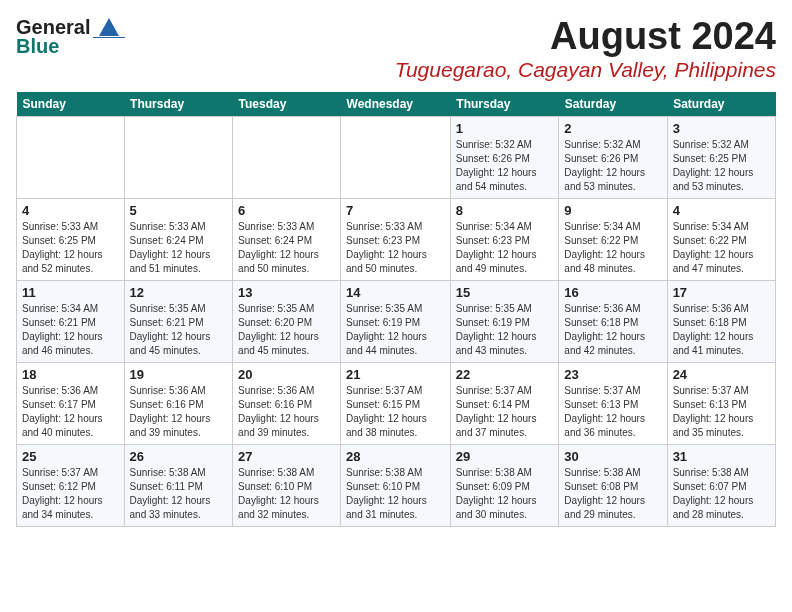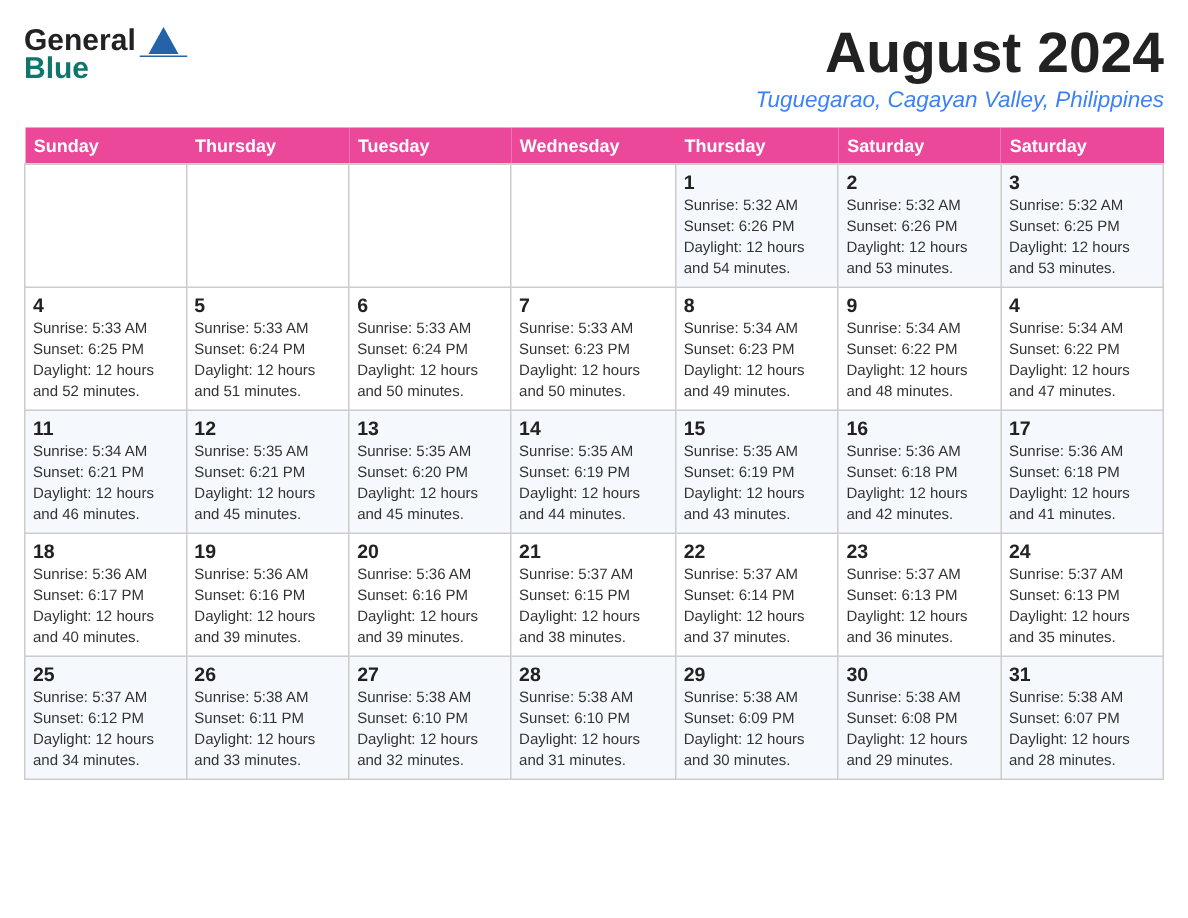--- a/index.html
+++ b/index.html
@@ -25,32 +25,32 @@
     .title-area {
       text-align: right;
     }
     .month-year {
       font-size: 38px;
       font-weight: bold;
       color: #222;
       line-height: 1.1;
     }
     .location {
-      font-size: 15px;
-      color: #3b82f6;
+      font-size: 21px;
+      color: #b91c1c;
       font-style: italic;
       text-align: right;
     }
     table {
       width: 100%;
       border-collapse: collapse;
       font-size: 11px;
     }
     thead tr th {
-      background-color: #ec4899;
+      background-color: #0f766e;
       color: white;
       text-align: left;
       padding: 5px 6px;
       font-size: 12px;
       font-weight: bold;
     }
     tbody tr td {
       border: 1px solid #ccc;
       vertical-align: top;
       padding: 4px 5px;

